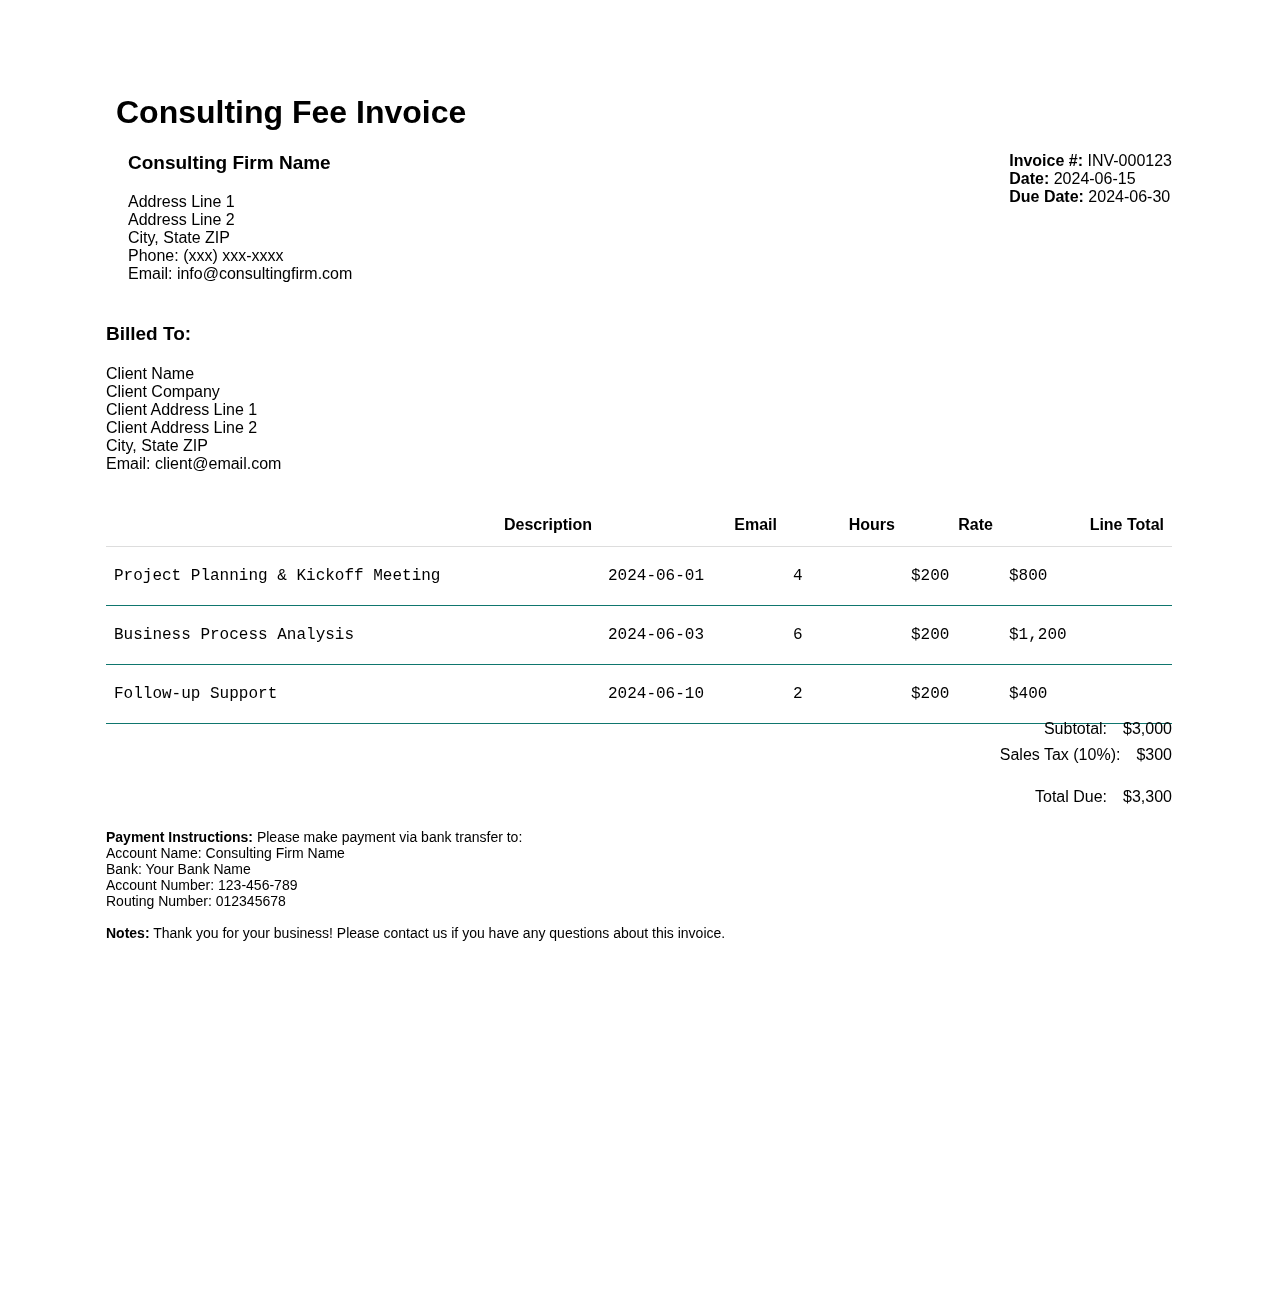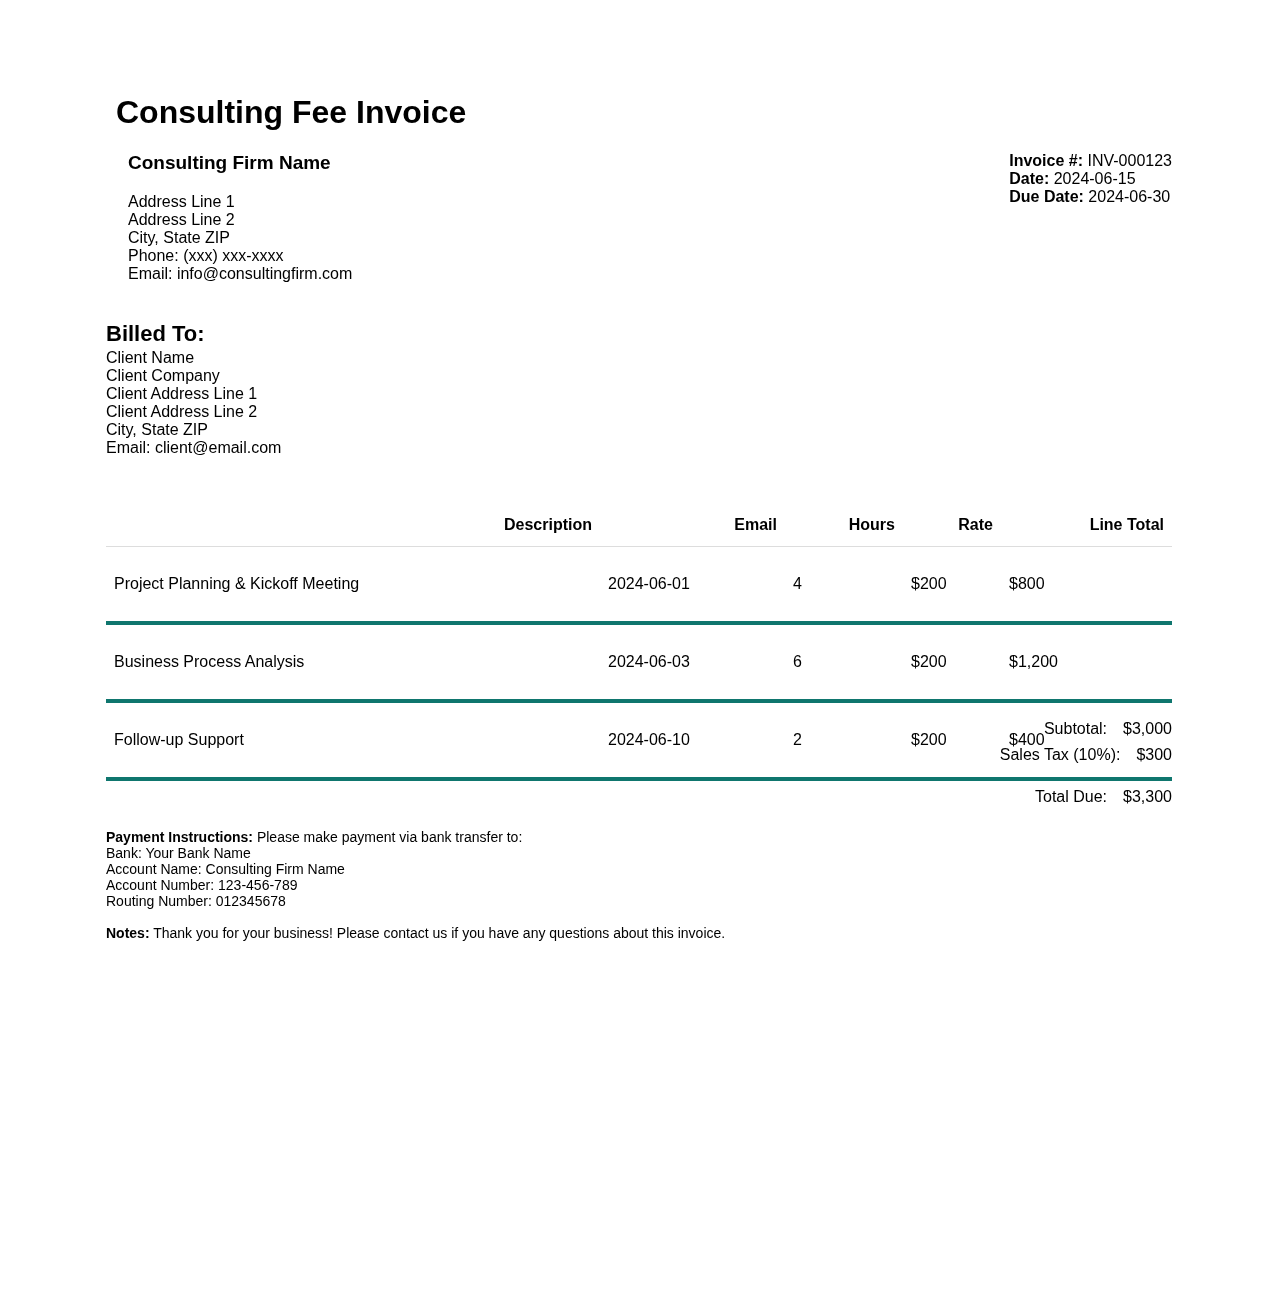--- a/index.html
+++ b/index.html
@@ -5,24 +5,24 @@
   html, body { margin: 0; padding: 0; background: #fff; }
   body { width: 1278px; height: 1300px; font-family: "Liberation Sans", sans-serif; color: #000; position: relative; }
   .page { position: absolute; left: 106px; top: 0; width: 1066px; }
   h1 { font-size: 32px; font-weight: bold; margin: 10px; position: absolute; top: 84px; left: 0; line-height: 36px; }
   .firm { position: absolute; top: 152px; left: 0; margin-left: 22px; }
   .firm h2 { font-size: 19px; margin: 0 0 19px 0; line-height: 22px; }
   .lines div { font-size: 16px; line-height: 18px; }
   .meta { position: absolute; top: 152px; right: 0; text-align: left; font-size: 16px; line-height: 18px; }
   .meta b { font-weight: bold; }
   .billed { position: absolute; top: 323px; left: 0; }
-  .billed h2 { font-size: 22px; margin: 0 0 4px 0; line-height: 22px; }
+  .billed h2 { font-size: 19px; margin: 0 0 20px 0; line-height: 22px; }
   table { position: absolute; top: 503px; left: 0; width: 1066px; border-collapse: collapse; font-size: 16px; }
   th { text-align: right; font-weight: bold; padding: 0 8px; height: 43px; border-bottom: 1px solid #ddd; }
-  td { padding: 16px 8px; height: 42px; border-bottom: 4px solid #0f766e; }
+  td { padding: 8px 8px; height: 42px; border-bottom: 1px solid #0f766e; font-family: Liberation Mono, monospace; }
   .totals { position: absolute; top: 716px; right: 0; font-size: 16px; }
   .totals .row { display: flex; justify-content: flex-end; height: 26px; align-items: center; }
   .totals .lbl { margin-right: 16px; }
   .totals .bold { font-weight: normal; margin-top: 16px; }
   .payment { position: absolute; top: 829px; left: 0; font-size: 14px; line-height: 16px; }
   .notes { position: absolute; top: 925px; left: 0; font-size: 14px; line-height: 16px; }
 </style>
 </head>
 <body>
 
@@ -110,22 +110,22 @@
       <span>$300</span>
     </div>
     <div class="row bold">
       <span class="lbl">Total Due:</span>
       <span>$3,300</span>
     </div>
   </div>
 
   <div class="payment">
     <div><b>Payment Instructions:</b><span> Please make payment via bank transfer to:</span></div>
+    <div>Account Name: Consulting Firm Name</div>
     <div>Bank: Your Bank Name</div>
-    <div>Account Name: Consulting Firm Name</div>
     <div>Account Number: 123-456-789</div>
     <div>Routing Number: 012345678</div>
   </div>
 
   <div class="notes">
     <b>Notes:</b><span> Thank you for your business! Please contact us if you have any questions about this invoice.</span>
   </div>
 </div>
 
 </body></html>

